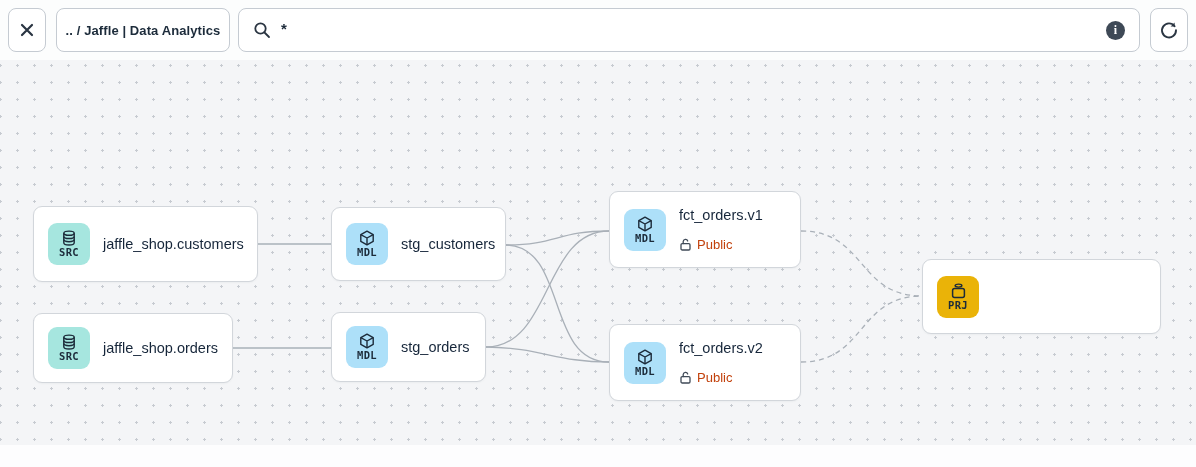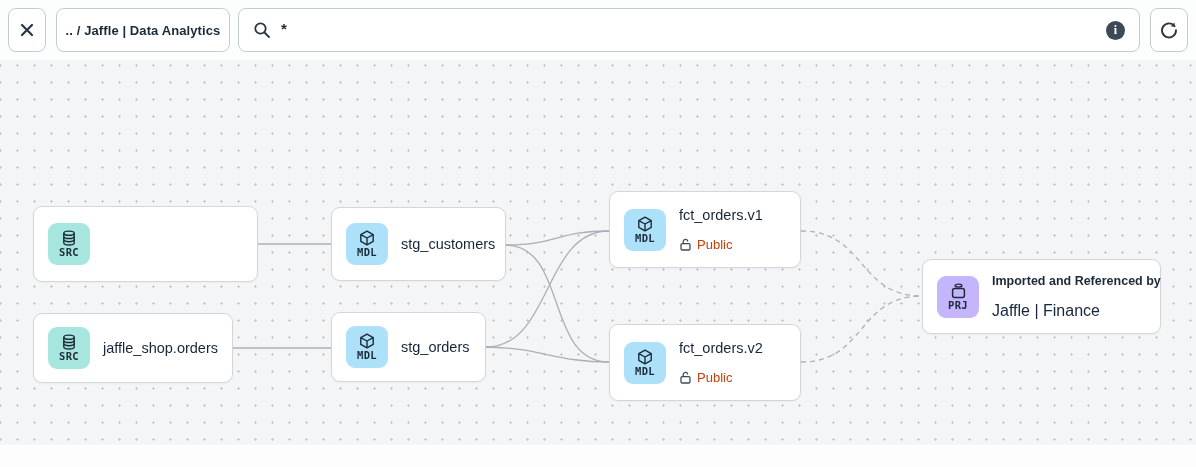--- a/index.html
+++ b/index.html
@@ -37,21 +37,21 @@
   
   .node { position:absolute; z-index:2; background:#fff; border:1.5px solid #d2d6db;
     border-radius:9px; display:flex; align-items:center; padding:0 14px; gap:13px;
     cursor:pointer; box-shadow:0 1px 2px rgba(30,42,56,.04); }
   .badge { width:42px; height:42px; border-radius:9px; flex:0 0 42px;
     display:flex; flex-direction:column; align-items:center; justify-content:center; }
   .badge .blabel { font-size:10.5px; font-weight:700; letter-spacing:.3px; line-height:1; margin-top:1px;
     font-family:"DejaVu Sans Mono","Liberation Mono", monospace; }
   .badge.src { background:#a6e6df;text-align:right; }
   .badge.mdl { background:#ade0f9; }
-  .badge.prj { background:#c4b5fd;justify-content:center; }
+  .badge.prj { background:#eab308;justify-content:center; }
   .ntitle { font-size:14.5px; white-space:nowrap; color:#16263a; }
   .ncol { display:flex; flex-direction:column; gap:14px; }
   .access { display:flex; align-items:center; gap:5px; font-size:13px; color:#c2410c; }
   .subtitle { font-size:12.5px; font-weight:700; color:#1c2b3a; white-space:nowrap; }
   .ptitle { font-size:16px; color:#16263a; white-space:nowrap; }
 </style>
 </head>
 <body>
 
 <div class="stage">
@@ -110,20 +110,21 @@
       <span>
         <svg class="iglyph" width="16" height="16" viewBox="0 0 16 16">
           <ellipse cx="8" cy="3.2" rx="5.2" ry="2.1" fill="none" stroke="#1c2b3a" stroke-width="1.4"></ellipse>
           <path d="M2.8 3.2 V12.8 C2.8 14 5.1 15 8 15 C10.9 15 13.2 14 13.2 12.8 V3.2" fill="none" stroke="#1c2b3a" stroke-width="1.4"></path>
           <path d="M2.8 6.4 C2.8 7.6 5.1 8.5 8 8.5 C10.9 8.5 13.2 7.6 13.2 6.4" fill="none" stroke="#1c2b3a" stroke-width="1.4"></path>
           <path d="M2.8 9.6 C2.8 10.8 5.1 11.7 8 11.7 C10.9 11.7 13.2 10.8 13.2 9.6" fill="none" stroke="#1c2b3a" stroke-width="1.4"></path>
         </svg>
       </span>
       <span class="blabel">SRC</span>
     </span>
+    <span class="ntitle">jaffle_shop.customers</span>
   </div>
 
   <div class="node" style="left:33px;top:313px;width:200px;height:70px">
     <span class="badge src">
       <span>
         <svg class="iglyph" width="16" height="16" viewBox="0 0 16 16">
           <ellipse cx="8" cy="3.2" rx="5.2" ry="2.1" fill="none" stroke="#1c2b3a" stroke-width="1.4"></ellipse>
           <path d="M2.8 3.2 V12.8 C2.8 14 5.1 15 8 15 C10.9 15 13.2 14 13.2 12.8 V3.2" fill="none" stroke="#1c2b3a" stroke-width="1.4"></path>
           <path d="M2.8 6.4 C2.8 7.6 5.1 8.5 8 8.5 C10.9 8.5 13.2 7.6 13.2 6.4" fill="none" stroke="#1c2b3a" stroke-width="1.4"></path>
           <path d="M2.8 9.6 C2.8 10.8 5.1 11.7 8 11.7 C10.9 11.7 13.2 10.8 13.2 9.6" fill="none" stroke="#1c2b3a" stroke-width="1.4"></path>
@@ -211,19 +212,15 @@
   <div class="node" style="left:922px;top:259px;width:239px;height:75px">
     <span class="badge prj">
       <span>
         <svg class="iglyph" width="17" height="16" viewBox="0 0 17 16">
           <ellipse cx="8.5" cy="2.6" rx="3.4" ry="1.5" fill="none" stroke="#1c2b3a" stroke-width="1.4"></ellipse>
           <rect x="2.6" y="5.4" width="11.8" height="9" rx="2" fill="none" stroke="#1c2b3a" stroke-width="1.5"></rect>
         </svg>
       </span>
       <span class="blabel">PRJ</span>
     </span>
-    <span class="ncol">
-      <span class="subtitle">Imported and Referenced by</span>
-      <span class="ptitle">Jaffle | Finance</span>
-    </span>
   </div>
 
 </div>
 
 </body></html>

